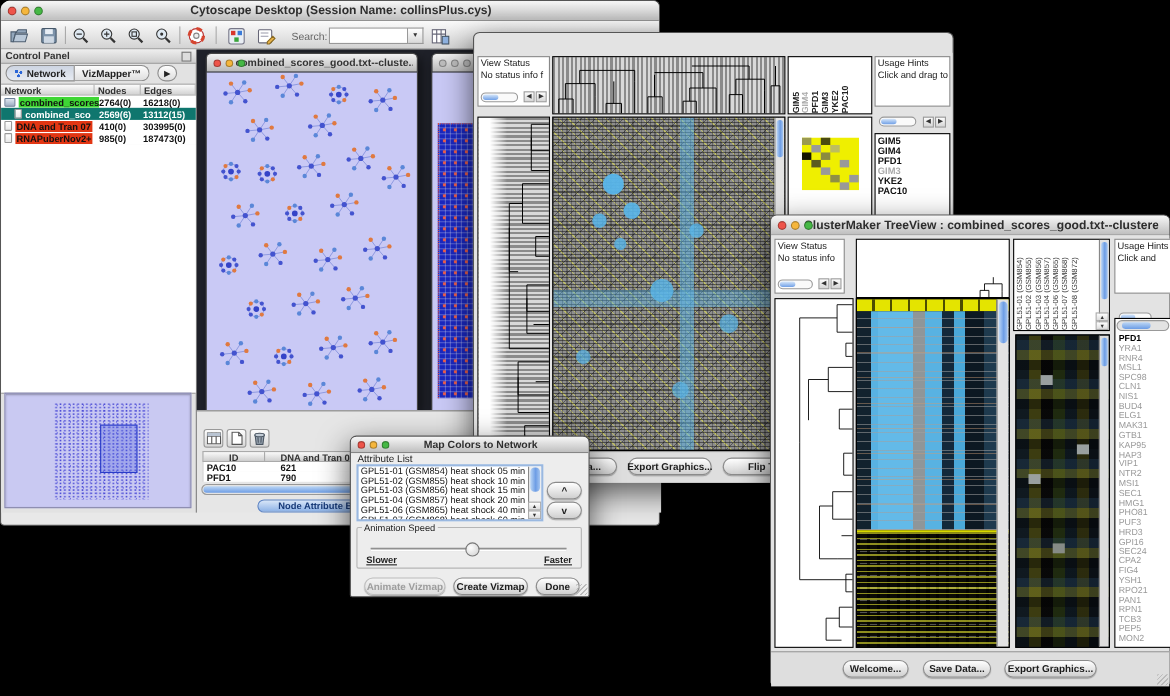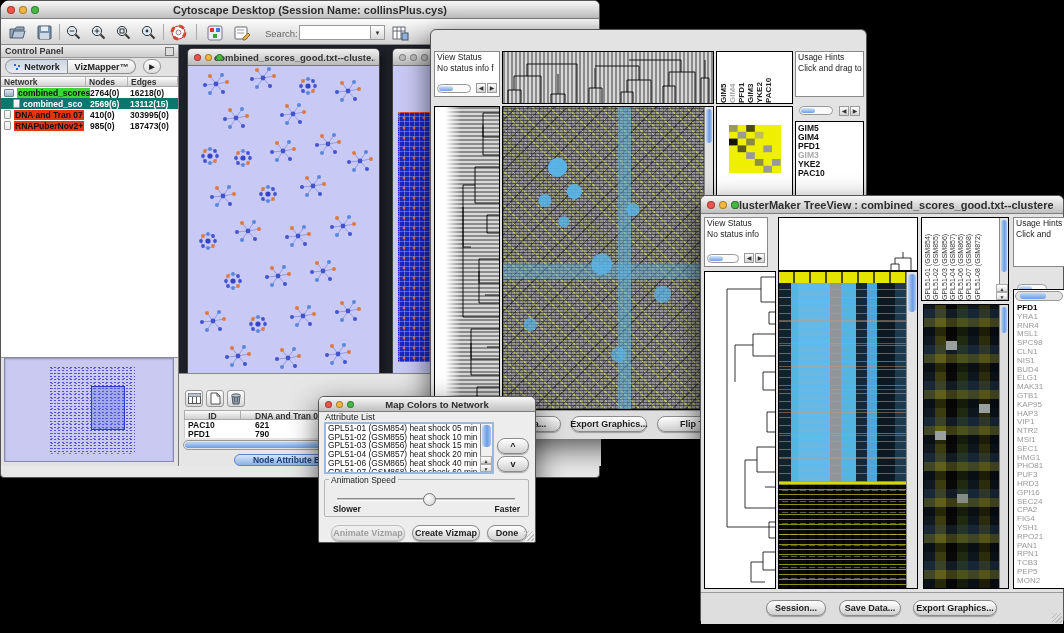--- a/index.html
+++ b/index.html
@@ -221,21 +221,21 @@
   #attvsb{width:12px;background:#f0f0f0;}
   #attvsb b{top:1px;height:22px;}
   .tinyarr{position:absolute;right:0;width:12px;height:8px;font-size:5px;text-align:center;line-height:8px;
            color:#333;border:1px solid #aaa;background:linear-gradient(#fff,#ddd);}
   #fs{position:absolute;left:5px;top:67px;width:205px;height:38px;border:1px solid #b5b5b5;border-radius:2px;}
   #fslegend{position:absolute;left:4px;top:-5px;background:#ededed;padding:0 2px;font-size:8.5px;color:#222;}
   #slider{position:absolute;left:12px;top:18px;width:178px;height:3px;border-top:1px solid #8a8a8a;
           border-bottom:1px solid #fff;background:#c8c8c8;}
   #sthumb{position:absolute;left:86px;top:-6px;width:13px;height:13px;border-radius:50% 50% 50% 50%;
           border:1px solid #777;background:radial-gradient(circle at 4px 4px,#fdfdfd,#cfcfcf);}
-  #slowlbl,#fastlbl{position:absolute;top:24px;font-size:8.5px;font-weight:bold;color:#222;}
+  #slowlbl,#fastlbl{position:absolute;top:24px;font-size:8.5px;font-weight:bold;color:#222;text-decoration:underline;}
 
   
   .ic{display:block;}
 </style>
 </head>
 <body>
 
 <div id="screen">
 
   <div class="win" id="mainwin">
@@ -715,21 +715,21 @@
             <div>RPO21</div>
             <div>PAN1</div>
             <div>RPN1</div>
             <div>TCB3</div>
             <div>PEP5</div>
             <div>MON2</div>
           </div>
       </div>
 
       <div class="bbar" style="top:378px;height:32px">
-        <span class="abtn" style="left:65px;top:7px;width:60px">Session...</span>
+        <span class="abtn" style="left:65px;top:7px;width:60px">Welcome...</span>
         <span class="abtn" style="left:138px;top:7px;width:62px">Save Data...</span>
         <span class="abtn" style="left:212px;top:7px;width:84px">Export Graphics...</span>
         <span class="grip"></span>
       </div>
     </div>
   </div>
 
   <div class="win" id="mapdlg">
     <div class="tbar">
       <div class="tl">

